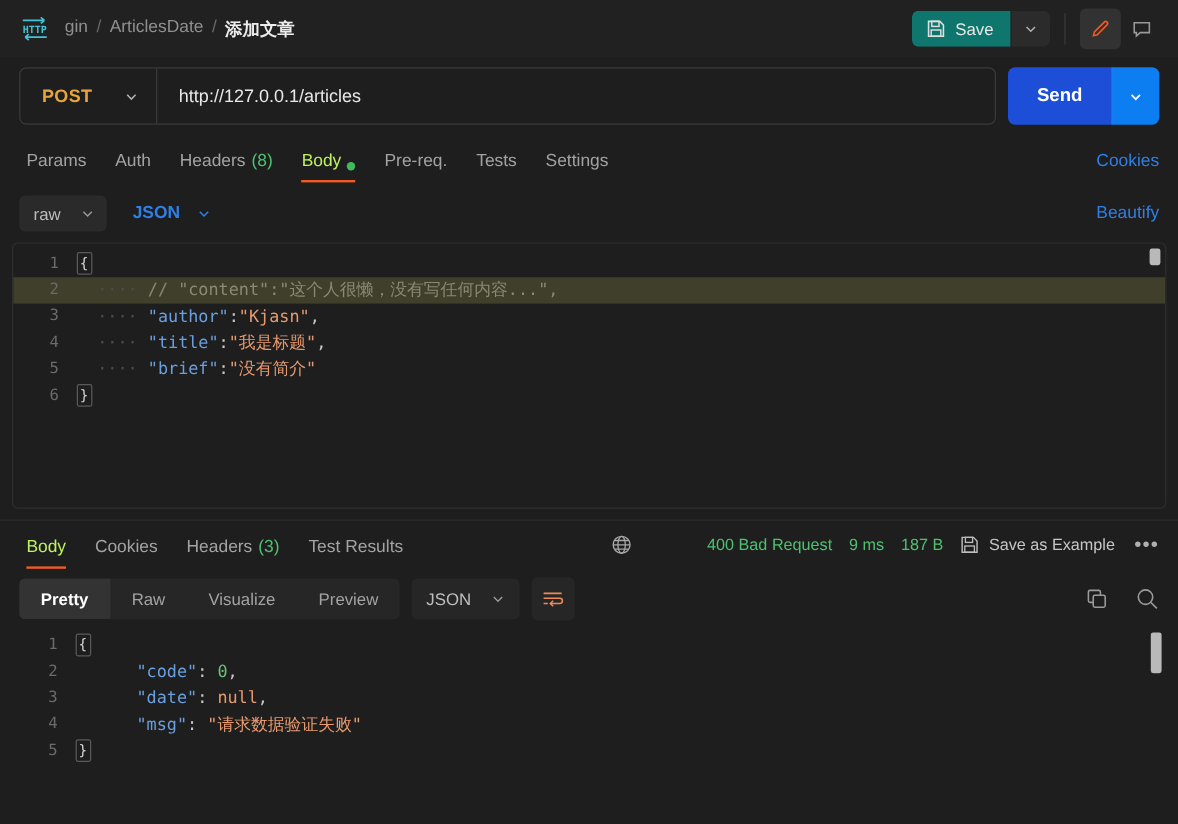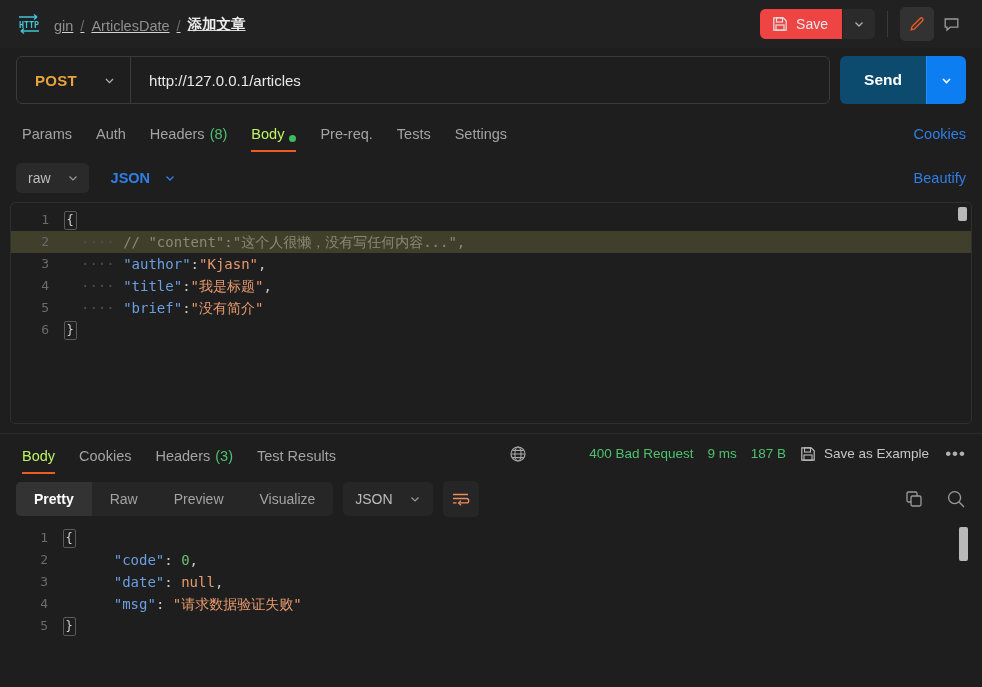--- a/index.html
+++ b/index.html
@@ -13,29 +13,29 @@
   }
   .app { position: relative; width: 982px; height: 491px; background: #1e1e1e; }
 
   
   .topbar {
     display: flex; align-items: center;
     height: 48px; padding: 0 14px 0 16px;
     background: #212121;
   }
   .http-icon { width: 26px; height: 22px; flex: 0 0 auto; margin-right: 12px; }
-  .breadcrumb { display: flex; align-items: flex-end; font-size: 14.5px; text-decoration: underline; }
+  .breadcrumb { display: flex; align-items: flex-start; font-size: 14.5px; }
   .crumb { color: #8f8f8f; }
   .crumb.current { color: #ededed; font-weight: bold; }
   .crumb-sep { color: #6a6a6a; margin: 0 7px; }
   .topbar-right { margin-left: auto; display: flex; align-items: center; }
   .save-group { display: flex; align-items: stretch; border-radius: 5px; overflow: hidden; }
   .save-btn {
     display: flex; align-items: flex-start; gap: 8px;
-    background: #ef4444; color: #e8e8e8;
+    background: #0f766e; color: #e8e8e8;
     padding: 7px 14px 7px 12px; font-size: 14px;
     border: none; cursor: pointer; border-radius: 5px 0 0 5px;
   }
   .save-caret {
     background: #2b2b2b; width: 32px; display: flex;
     align-items: center; justify-content: center;
     border-radius: 0 5px 5px 0; cursor: pointer;
     margin-left: 1px;
   }
   .vsep { width: 1px; height: 26px; background: #3a3a3a; margin: 0 12px; }
@@ -59,21 +59,21 @@
     border-right: 1px solid #3a3a3a; cursor: pointer; justify-content: center;
   }
   .method-label { color: #e8a33d; font-weight: bold; font-size: 15px; letter-spacing: .3px; }
   .url-input {
     flex: 1; background: transparent; border: none; outline: none;
     color: #e8e8e8; font-size: 15px; padding: 0 18px;
     font-family: "Liberation Sans", sans-serif;
   }
   .send-group { display: flex; align-items: stretch; }
   .send-btn {
-    background: #0c4a6e; color: #fff; border: none;
+    background: #1d4ed8; color: #fff; border: none;
     font-size: 15.5px; font-weight: bold; padding: 0 24px;
     height: 48px; border-radius: 6px 0 0 6px; cursor: pointer;
   }
   .send-caret {
     background: #0d7df2; width: 40px; height: 48px;
     border-left: 1px solid #2b8ef5; border-radius: 0 6px 6px 0;
     display: flex; align-items: center; justify-content: center; cursor: pointer;
   }
 
   
@@ -406,22 +406,22 @@
         <span>Save as Example</span>
       </span>
       <span class="ellipsis">•••</span>
     </div>
   </div>
 
   <div class="resp-toolbar">
     <div class="seg">
       <div class="seg-item active">Pretty</div>
       <div class="seg-item">Raw</div>
+      <div class="seg-item">Visualize</div>
       <div class="seg-item">Preview</div>
-      <div class="seg-item">Visualize</div>
     </div>
     <div class="fmt-sel">
       <span>JSON</span>
       <span>
         <svg width="12" height="12" viewBox="0 0 12 12">
             <path d="M2.5 4.5 L6 8 L9.5 4.5" fill="none" stroke="#9a9a9a" stroke-width="1.2"></path>
           </svg>
       </span>
     </div>
     <div class="wrap-btn">

